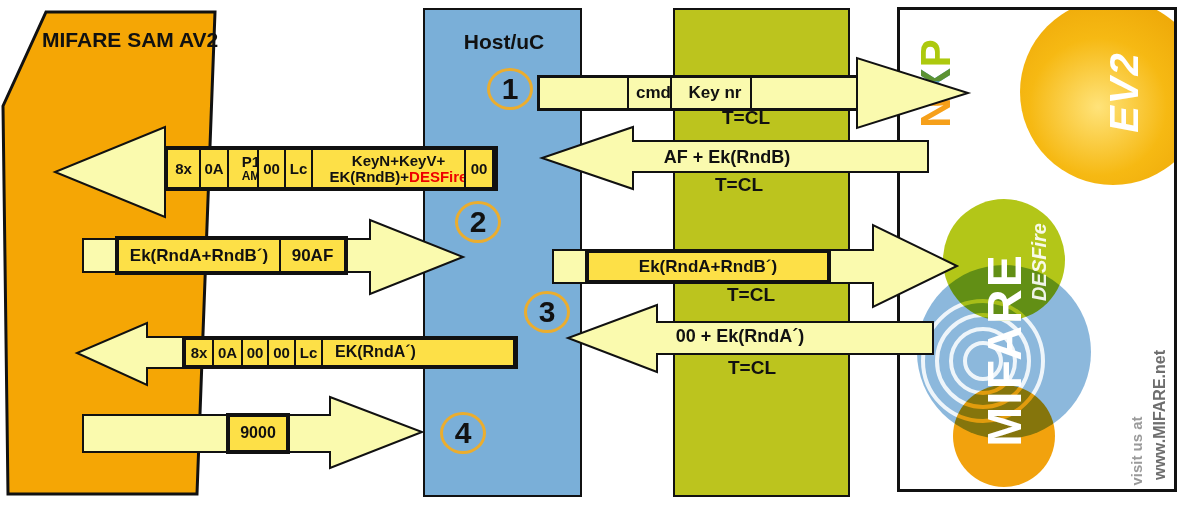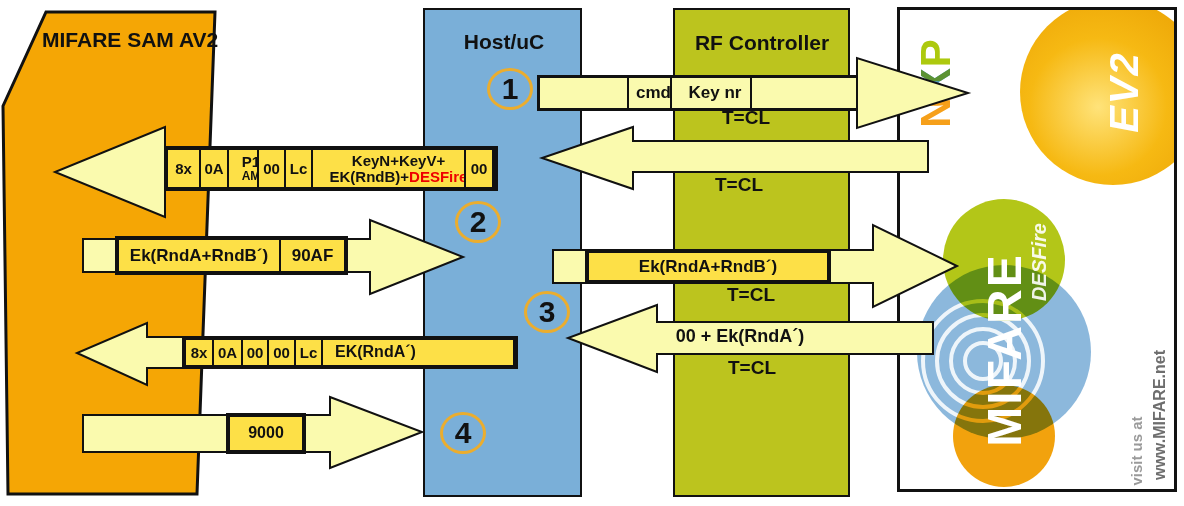--- a/index.html
+++ b/index.html
@@ -82,34 +82,34 @@
       <polygon points="83,239 370,239 370,220 463,257 370,294 370,272 83,272"></polygon>
       <polygon points="553,250 873,250 873,225 957,266 873,307 873,283 553,283"></polygon>
       <polygon points="933,322 657,322 657,305 568,338 657,372 657,354 933,354"></polygon>
       <polygon points="517,337 147,337 147,323 77,353 147,385 147,368 517,368"></polygon>
       <polygon points="83,415 330,415 330,397 422,432 330,468 330,452 83,452"></polygon>
     </g>
   </svg>
 
   <div class="title" style="left:42px;top:28px;">MIFARE SAM AV2</div>
   <div class="title ctr" style="left:504px;top:42px;">Host/uC</div>
-  <div class="title ctr" style="left:762px;top:43px;">RF Controller</div>
 
   <div class="cellrow" style="left:538px;top:76px;height:34px;">
     <div class="cell" style="width:91px;"></div>
     <div class="cell" style="width:45px;">
         <span>cmd</span>
       </div>
     <div class="cell" style="width:82px;">
         <span>Key nr</span>
       </div>
     <div class="cell" style="width:108px;"></div>
   </div>
   <div class="clabel" style="left:746px;top:118px;font-size:19px;">T=CL</div>
 
+  <div class="clabel" style="left:727px;top:157px;font-size:18px;">AF + Ek(RndB)</div>
   <div class="clabel" style="left:739px;top:185px;font-size:19px;">T=CL</div>
 
   <div class="group" style="left:164px;top:146px;width:332px;height:45px;">
     <div class="gcell" style="width:31px;">
         <span>8x</span>
       </div>
     <div class="gcell" style="width:28px;">
         <span>0A</span>
       </div>
     <div class="gcell" style="width:30px;padding-left:16px;">
@@ -164,21 +164,21 @@
         <span>00</span>
       </div>
     <div class="gcell" style="width:27px;">
         <span>Lc</span>
       </div>
     <div class="gcell" style="width:192px;align-items:flex-start;padding-left:12px;font-size:16px;">
         <span>EK(RndA´)</span>
       </div>
   </div>
 
-  <div class="group" style="left:226px;top:413px;width:80px;height:41px;">
+  <div class="group" style="left:226px;top:413px;width:64px;height:41px;">
     <div class="gcell" style="width:72px;font-size:16px;">
         <span>9000</span>
       </div>
   </div>
 
   <div class="stepnum" style="left:510px;top:89px;">
       <span>1</span>
     </div>
   <div class="stepnum" style="left:478px;top:222px;">
       <span>2</span>

